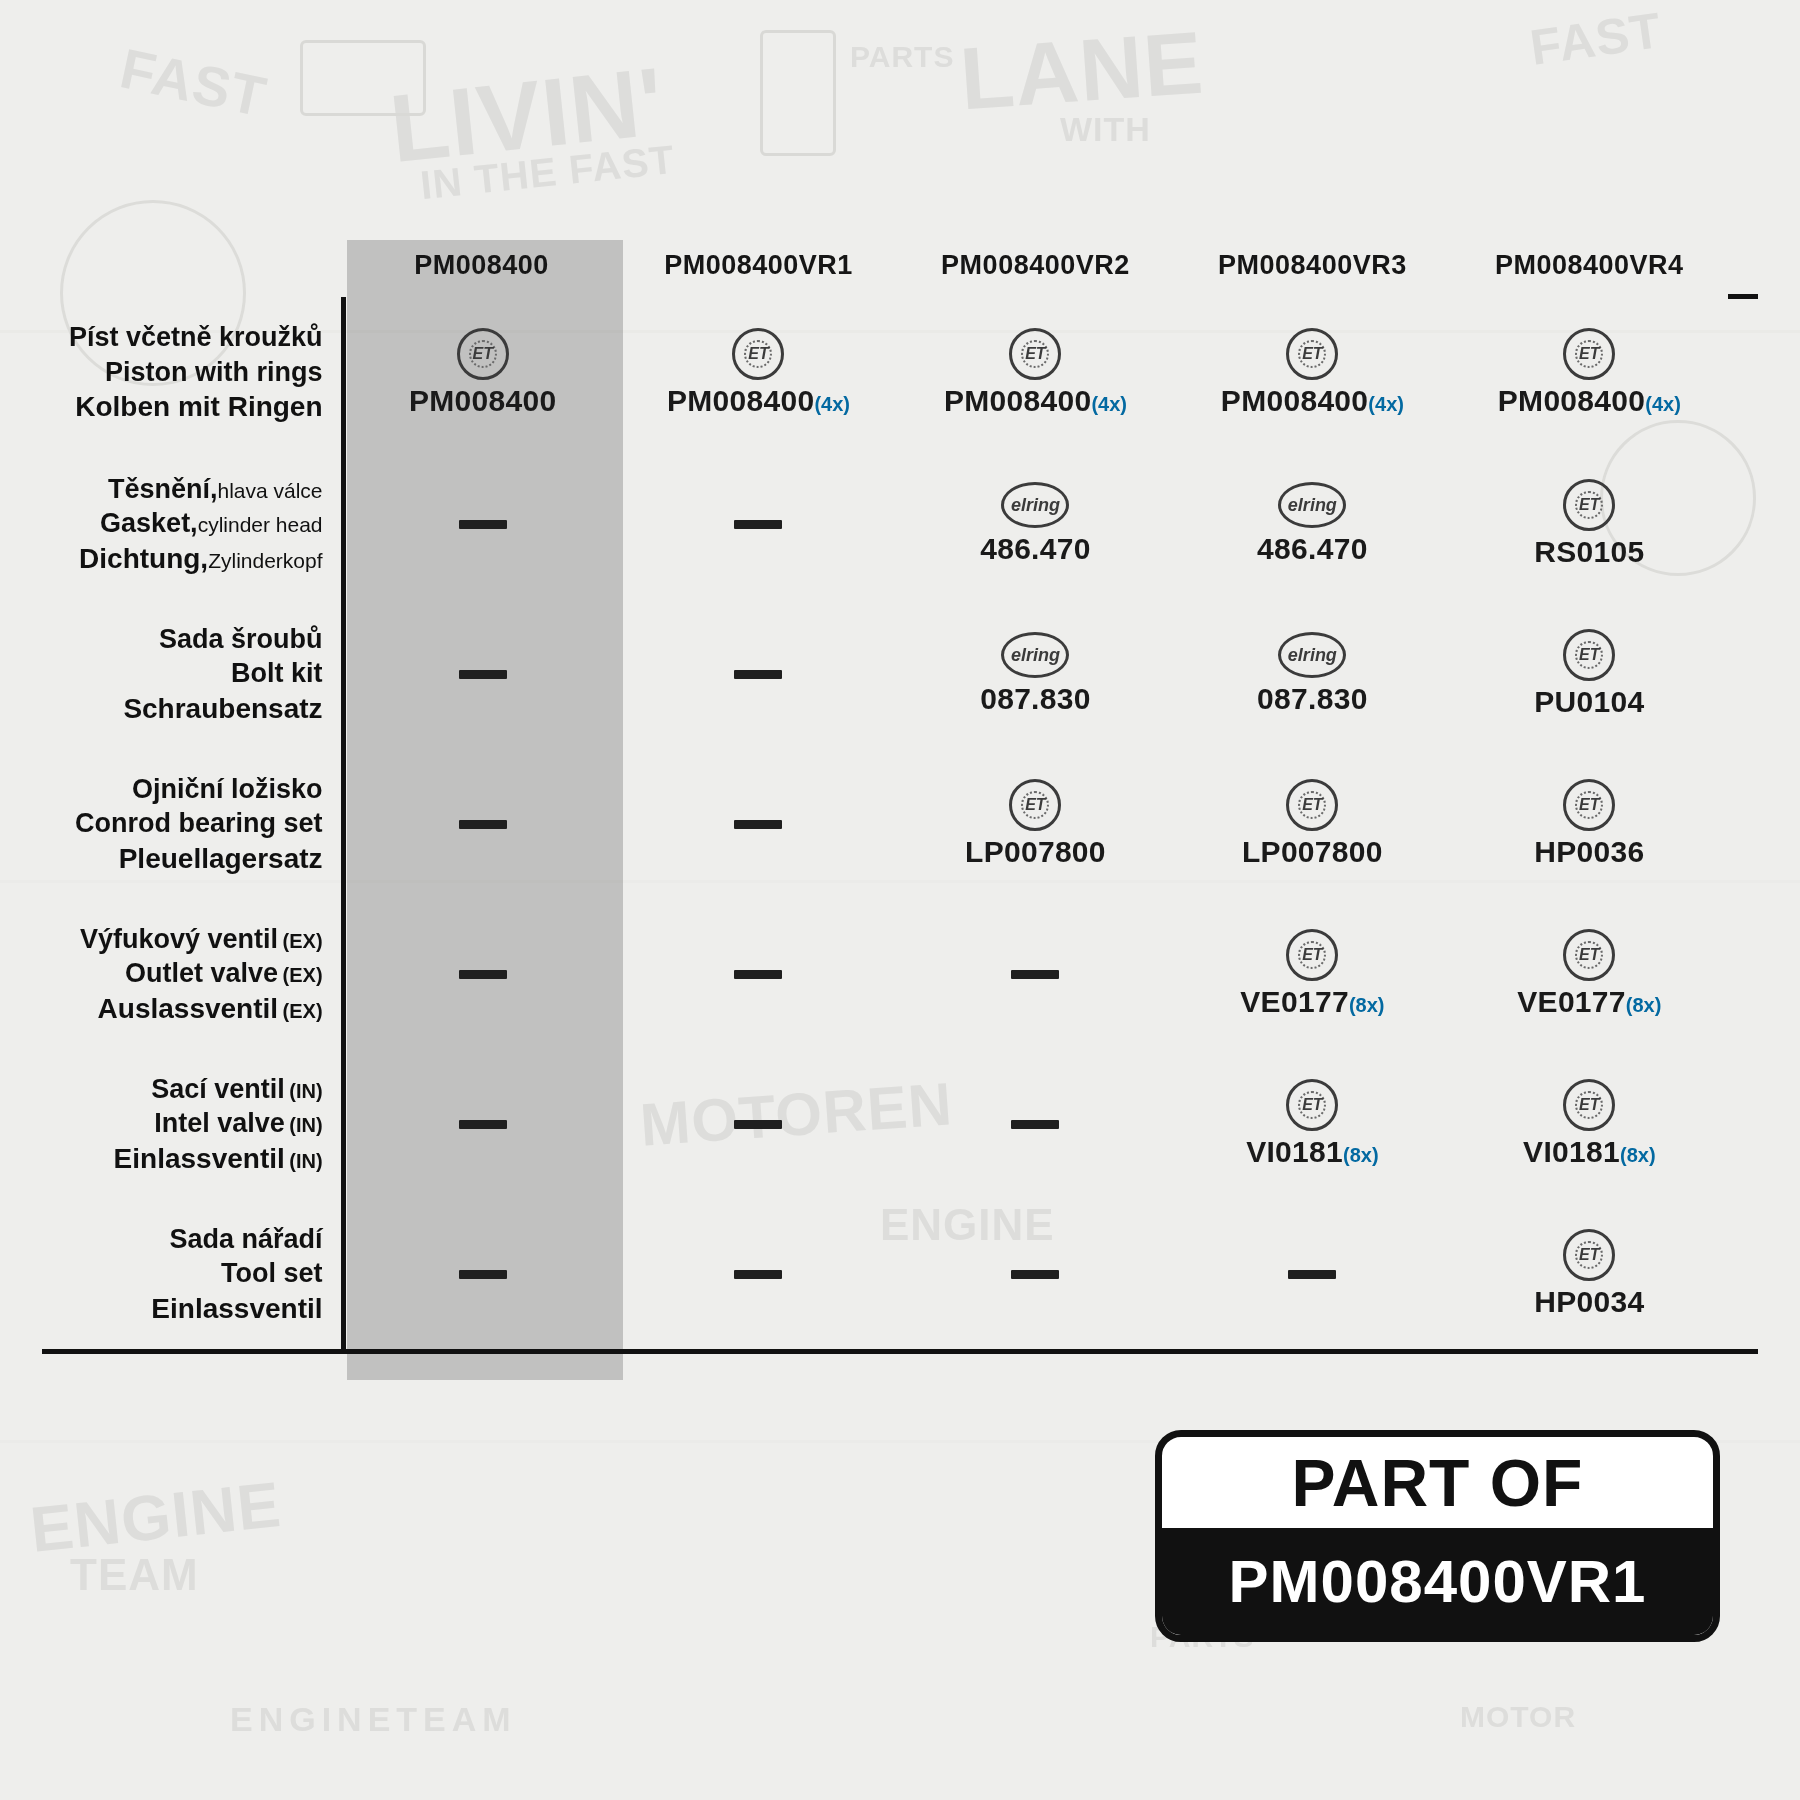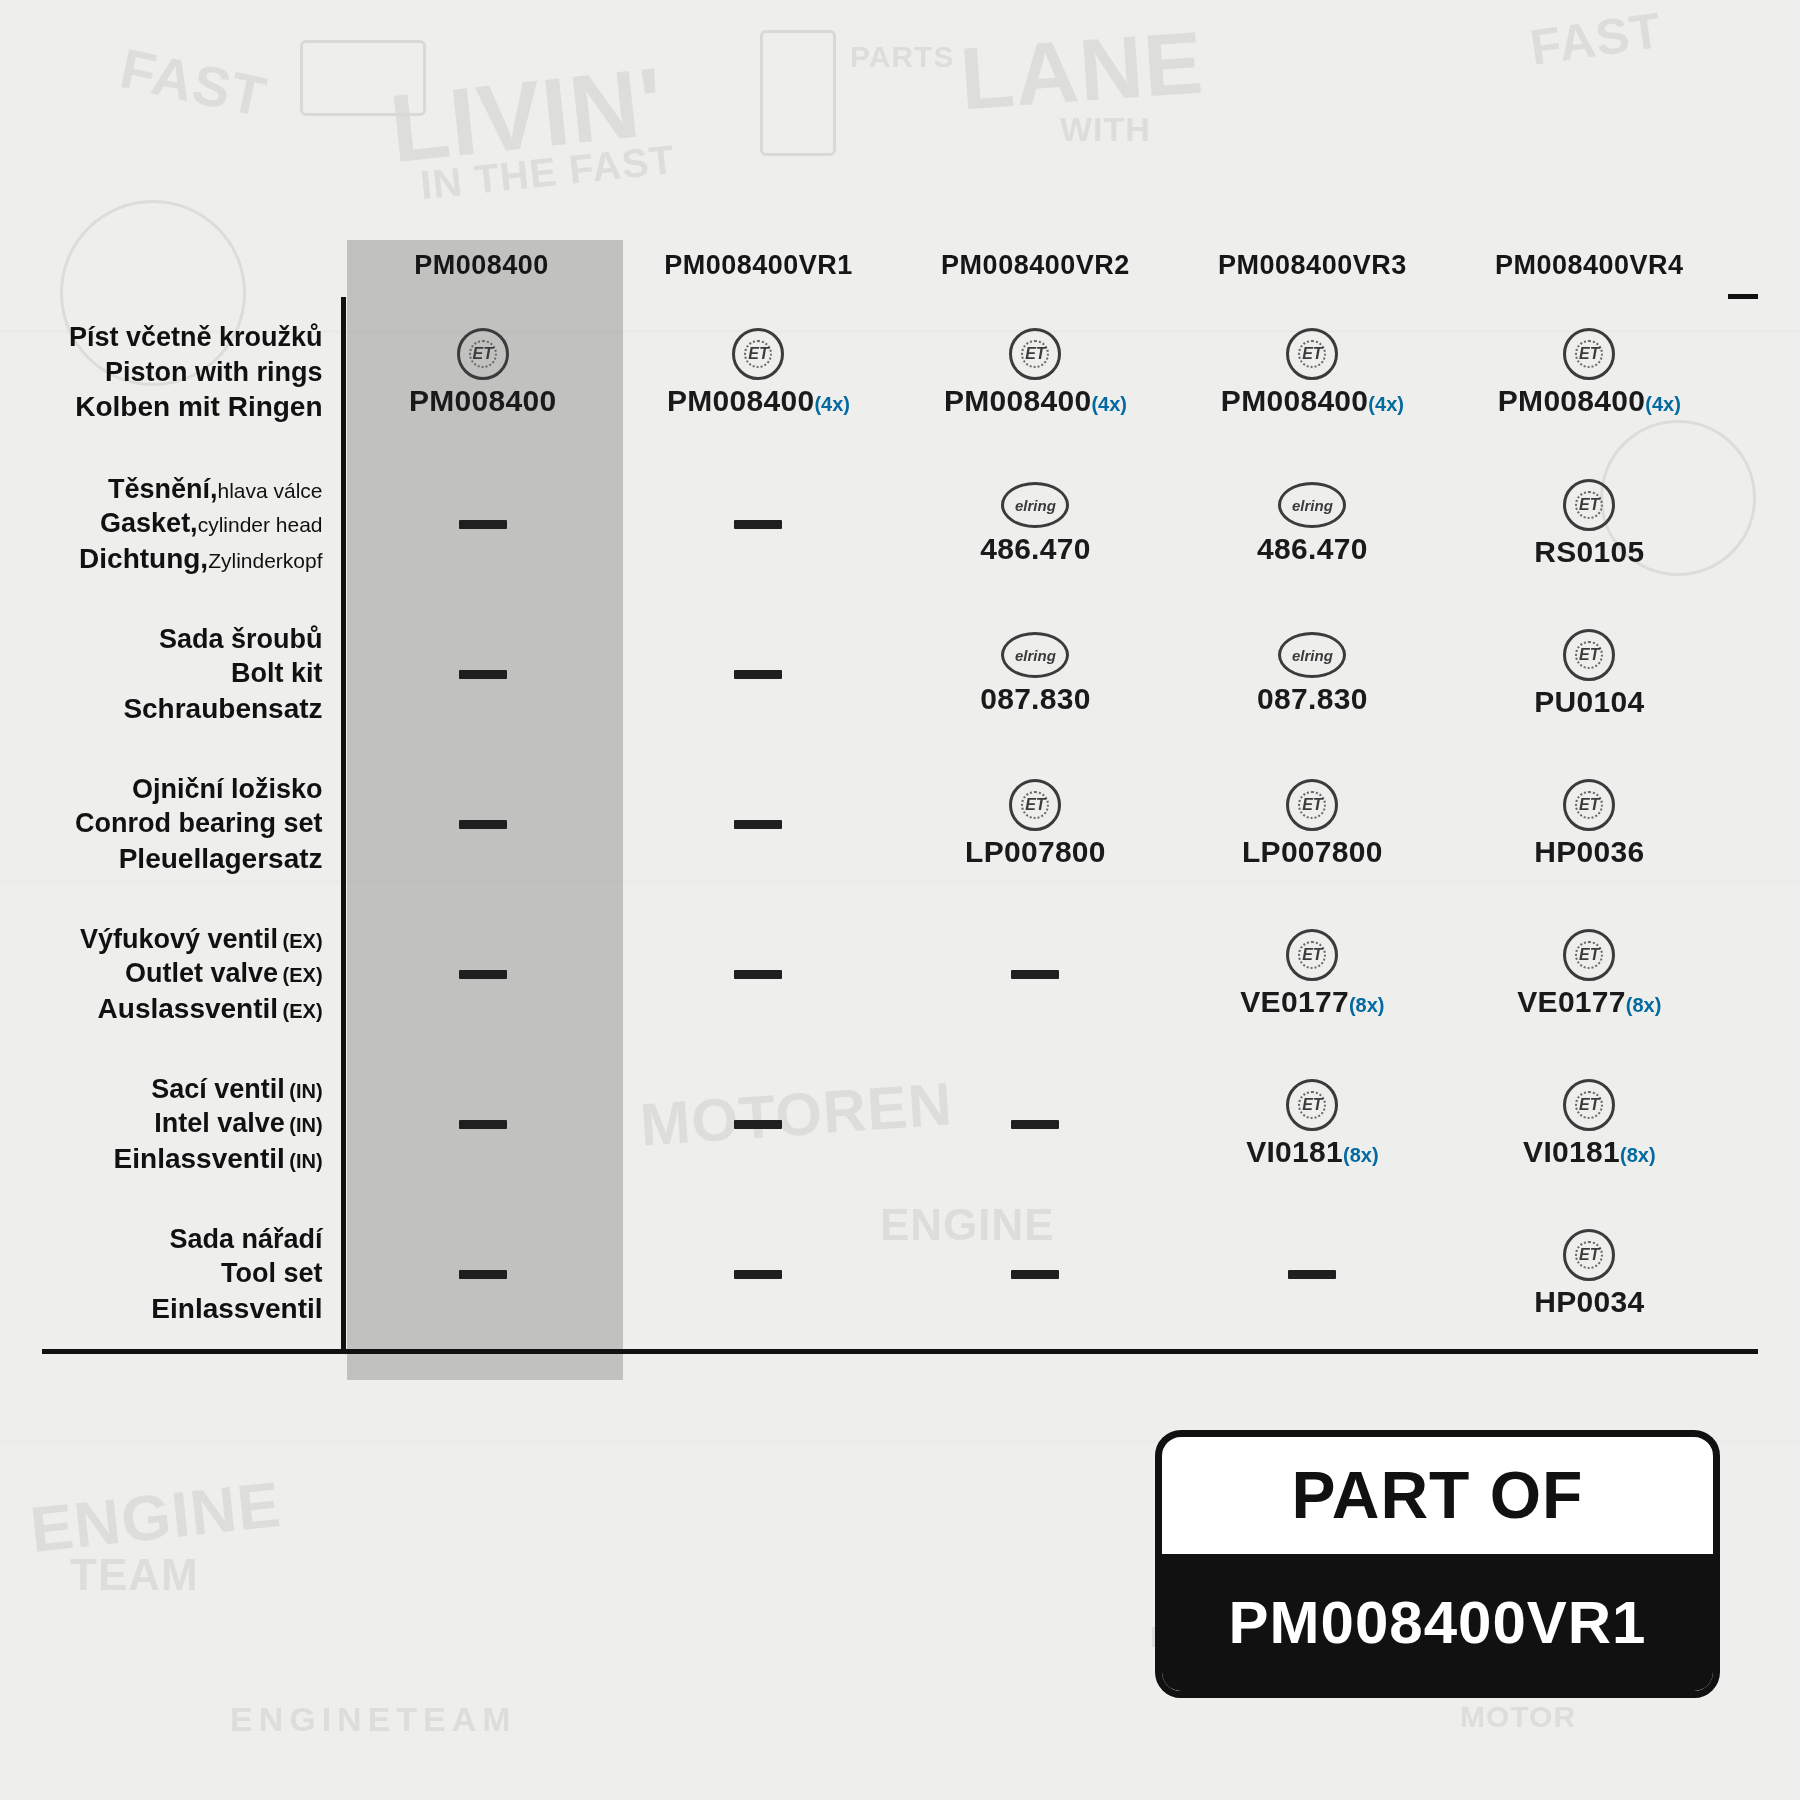--- a/index.html
+++ b/index.html
@@ -93,21 +93,21 @@
     content:"";position:absolute;left:9px;right:9px;top:9px;bottom:9px;
     border:2px dotted #6a6a6a;border-radius:50%;
   }
   .et-badge span{position:relative;z-index:1;font-style:italic;}
 
   .elring-badge{
     width:68px;height:46px;
     border:3px solid #3b3b3b;
     border-radius:50%/50%;
     display:flex;align-items:center;justify-content:center;
-    font-size:15px;font-weight:bold;color:#3b3b3b;font-style:italic;
+    font-size:18px;font-weight:bold;color:#3b3b3b;font-style:italic;
     box-sizing:border-box;
     transform:skewX(0deg);
   }
 
   .code{font-size:30px;font-weight:bold;color:#1a1a1a;letter-spacing:.3px;}
   .qty{font-size:20px;font-weight:bold;color:#0369a1;}
 
   .dash{display:inline-block;width:48px;height:9px;background:#1f1f1f;border-radius:1px;}
 
   
@@ -119,21 +119,21 @@
     height:1140px;
     background:rgba(90,90,90,.30);
     z-index:1;
     pointer-events:none;
   }
 
   
   .partof{
     position:absolute;
     left:1155px;top:1430px;
-    width:565px;height:268px;
+    width:565px;height:212px;
     background:#fff;
     border:7px solid #111;
     border-radius:26px;
     z-index:3;
     box-sizing:border-box;
     overflow:hidden;
   }
   .partof .top{
     height:46%;
     display:flex;align-items:center;justify-content:center;

